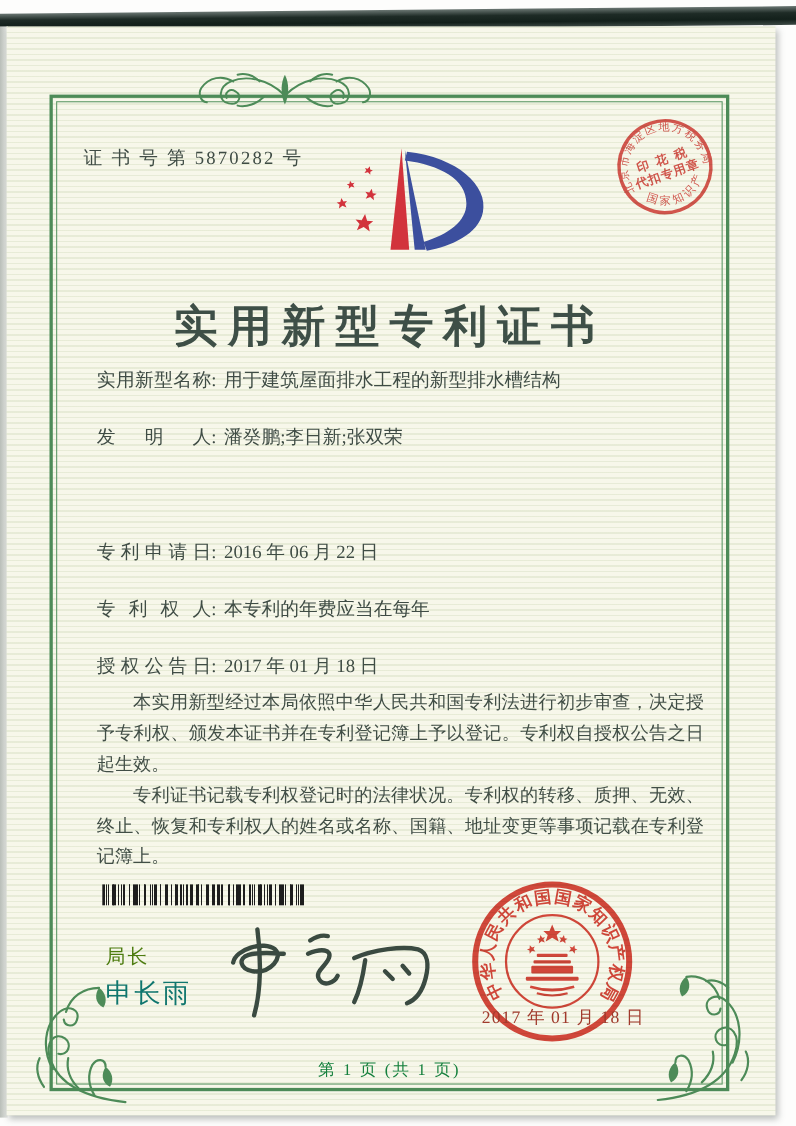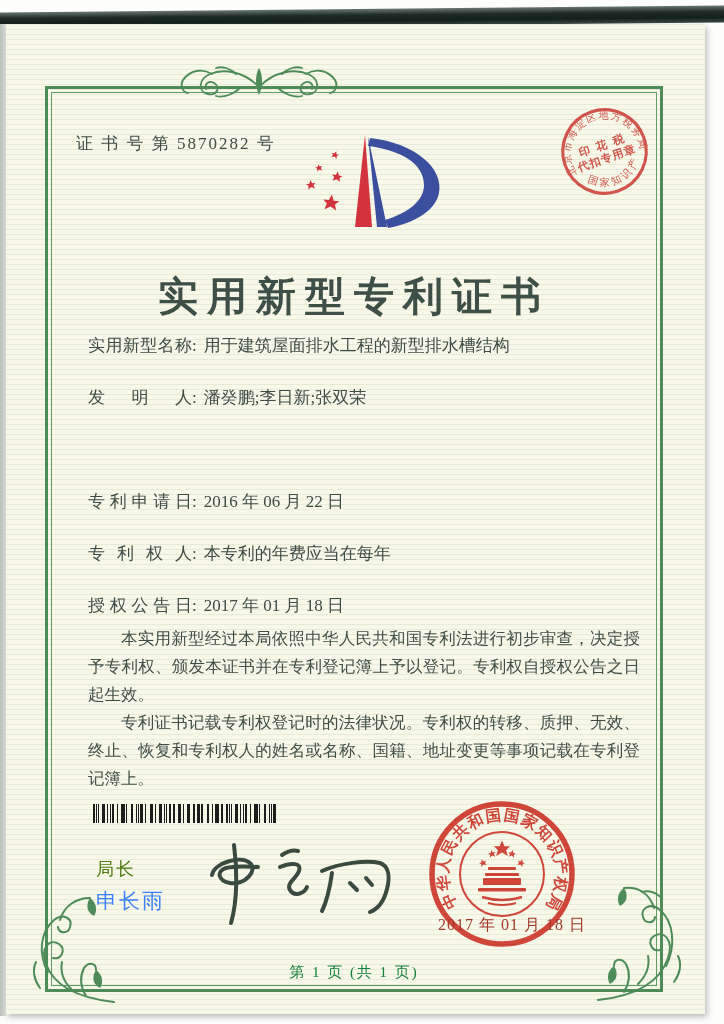--- a/index.html
+++ b/index.html
@@ -34,21 +34,21 @@
   .fcolon{margin-right:7px;}
   .paras{position:absolute;left:88px;top:625px;width:552px;font-size:16.5px;
     line-height:28px;color:#414e46;text-align:justify;}
   .paras p{margin:0;text-indent:2em;}
   .barcode{position:absolute;left:93px;top:804px;width:184px;height:19px;
     background-image:
       repeating-linear-gradient(90deg,#1d1d1d 0 2px,transparent 2px 5px,#1d1d1d 5px 6px,transparent 6px 9px,#1d1d1d 9px 12px,transparent 12px 14px,#1d1d1d 14px 15px,transparent 15px 19px),
       repeating-linear-gradient(90deg,transparent 0 3px,#1d1d1d 3px 4px,transparent 4px 7px);}
   .officer-role{position:absolute;left:96px;top:857px;font-size:18px;color:#4d7c0f;
     font-family:"Liberation Sans","DejaVu Sans",sans-serif;letter-spacing:2px;}
-  .officer-name{position:absolute;left:96px;top:887px;font-size:21px;color:#3b82f6;
+  .officer-name{position:absolute;left:96px;top:887px;font-size:24px;color:#0f766e;
     font-family:"Liberation Sans","DejaVu Sans",sans-serif;letter-spacing:2px;}
   #signature{position:absolute;left:200px;top:833px;width:200px;height:95px;}
   #seal{position:absolute;left:402px;top:774px;width:200px;height:200px;opacity:0.92;
     mix-blend-mode:multiply;}
   .seal-date{position:absolute;left:438px;top:915px;font-size:16px;letter-spacing:1px;
     color:#a03a2c;z-index:3;}
   #stamp-wrap{position:absolute;left:556px;top:103px;width:97px;height:97px;
     transform:rotate(-19deg);opacity:0.88;mix-blend-mode:multiply;}
   .footer-page{position:absolute;left:45px;top:963px;width:618px;text-align:center;
     font-size:15px;letter-spacing:2px;color:#15803d;}

